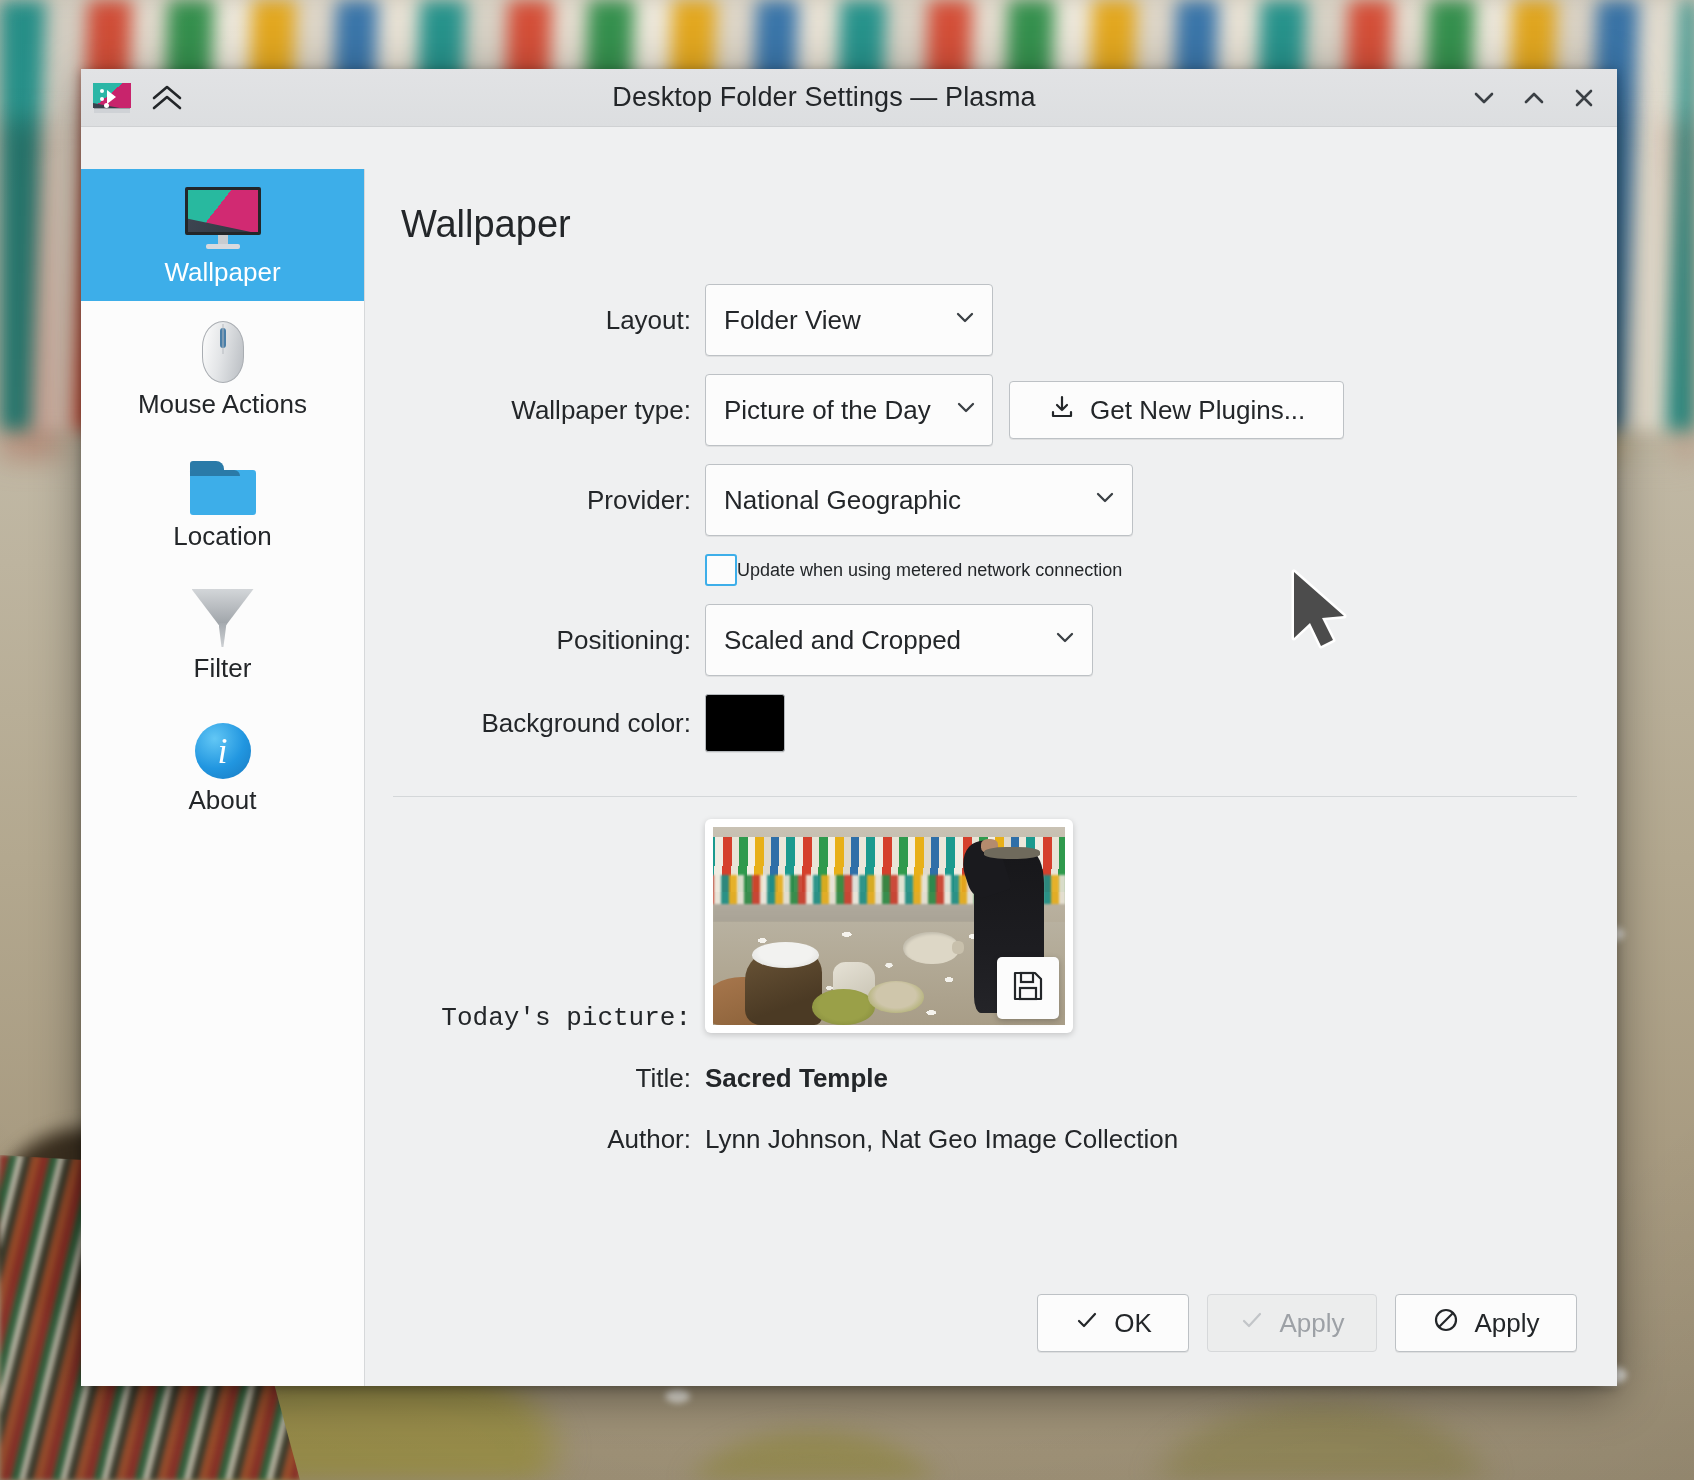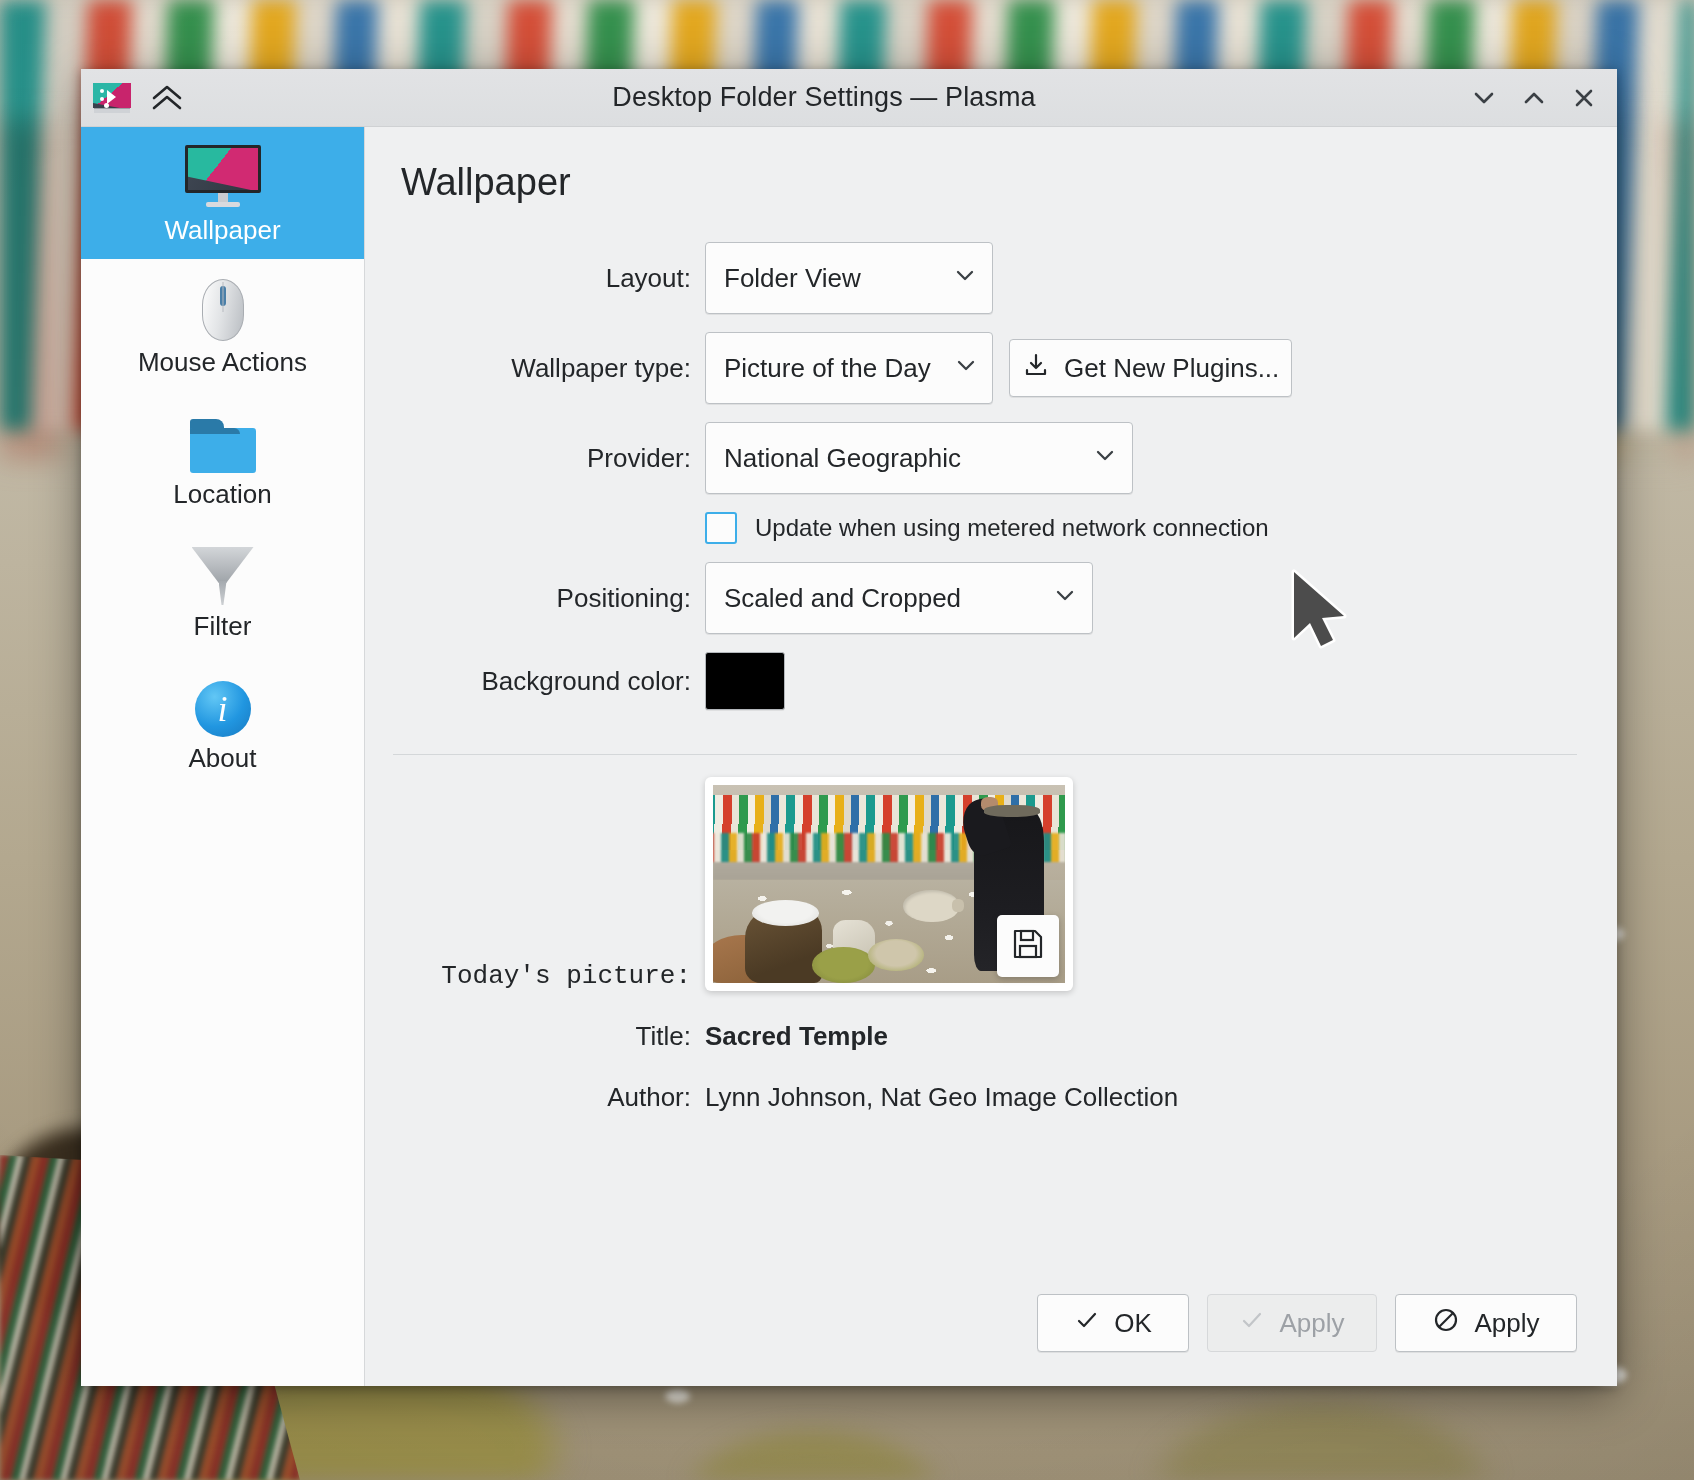--- a/index.html
+++ b/index.html
@@ -116,21 +116,21 @@
     background: radial-gradient(ellipse 110% 95% at 50% 45%, rgba(0,0,0,0) 55%, rgba(0,0,0,.16) 100%);
   }
 
   
   #window {
     position: absolute;
     left: 81px; top: 69px;
     width: 1536px; height: 1317px;
     background: #eff0f1;
     box-shadow: 0 10px 44px rgba(0,0,0,.42), 0 2px 10px rgba(0,0,0,.3);
-    display: flex; flex-direction: column;
+    display: flex; flex-direction: column; gap: 42px;
   }
 
   
   #titlebar {
     height: 58px;
     background: linear-gradient(180deg,#e2e3e5 0%, #dcdee0 100%);
     border-bottom: 1px solid #cfd1d3;
     display: flex; align-items: center;
     padding: 0 10px 0 12px;
     flex: none;
@@ -293,32 +293,32 @@
     height: 72px; background: #fcfcfc; border: 1px solid #bdc1c5; border-radius: 4px;
     display: flex; align-items: center; justify-content: space-between;
     padding: 0 14px 0 18px; font-size: 26px; color: #232629; cursor: pointer;
     box-shadow: 0 1px 0 rgba(0,0,0,.07);
   }
   .combo-text { white-space: nowrap; }
   .chev-dn { margin-left: 22px; flex: none; }
 
   .btn {
     height: 58px; background:#fcfcfc; border:1px solid #bdc1c5; border-radius:4px;
-    display:inline-flex; align-items:center; gap:14px; padding:0 12px;
+    display:inline-flex; align-items:center; gap:14px; padding:0 38px;
     font-size:26px; color:#232629; cursor:pointer;
     box-shadow: 0 1px 0 rgba(0,0,0,.07);
   }
   .btn.disabled { color:#9da1a6; background:#eceded; border-color:#d6d8da; cursor:default; box-shadow:none; }
 
   .checkbox-row { display:flex; align-items:center; margin-bottom: 18px; }
   .cb {
     width: 32px; height: 32px; border: 2px solid #3daee9; border-radius: 3px;
     background: #fcfcfc; flex: none; cursor: pointer;
   }
-  .cb-label { font-size: 24px; color:#232629; margin-left: 18px; cursor: pointer; }
+  .cb-label { font-size: 18px; color:#232629; cursor: pointer; }
 
   .color-swatch {
     width: 80px; height: 58px; background:#000; border:1px solid #b4b8bc; border-radius:3px;
     cursor:pointer; box-shadow: 0 1px 0 rgba(0,0,0,.07);
   }
 
   .divider { height:1px; background:#d4d7d9; margin: 26px 0 0 0; }
 
   .picture-row { display:flex; align-items:flex-end; margin-top: 22px; font-family: Liberation Mono, monospace; }
   .pic-frame {

